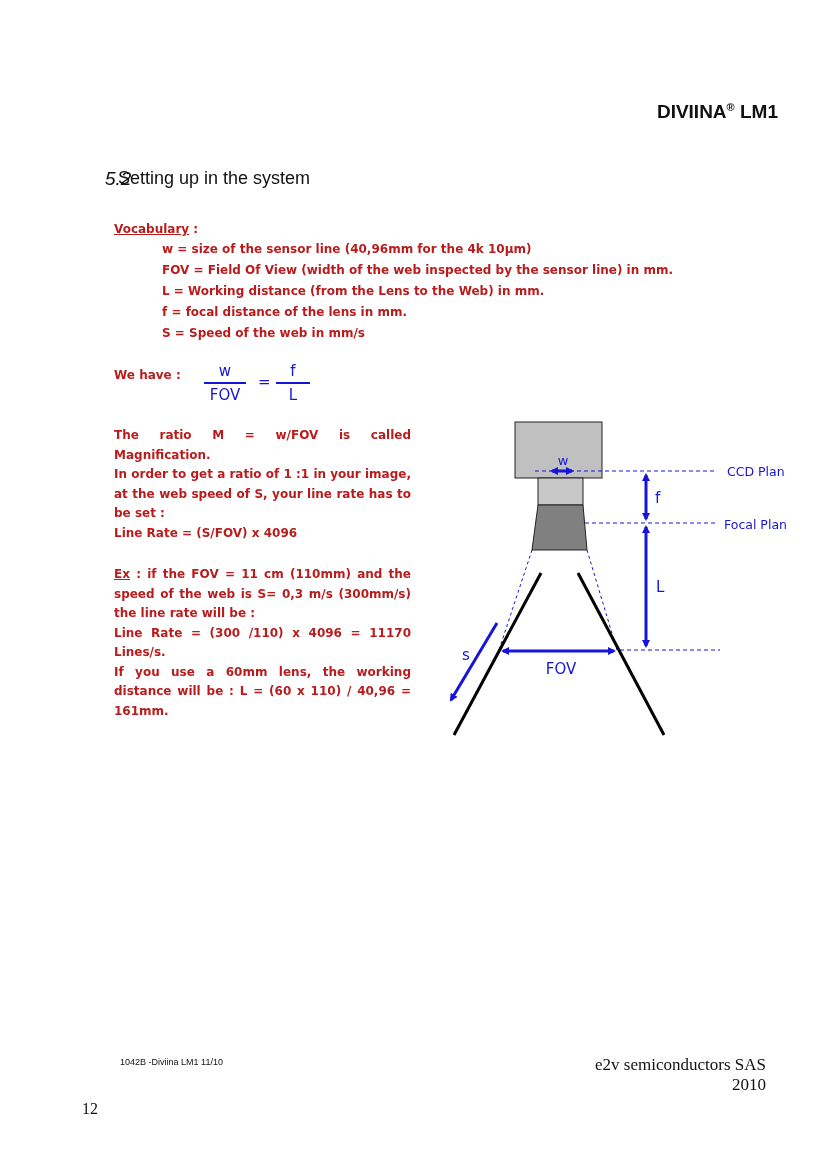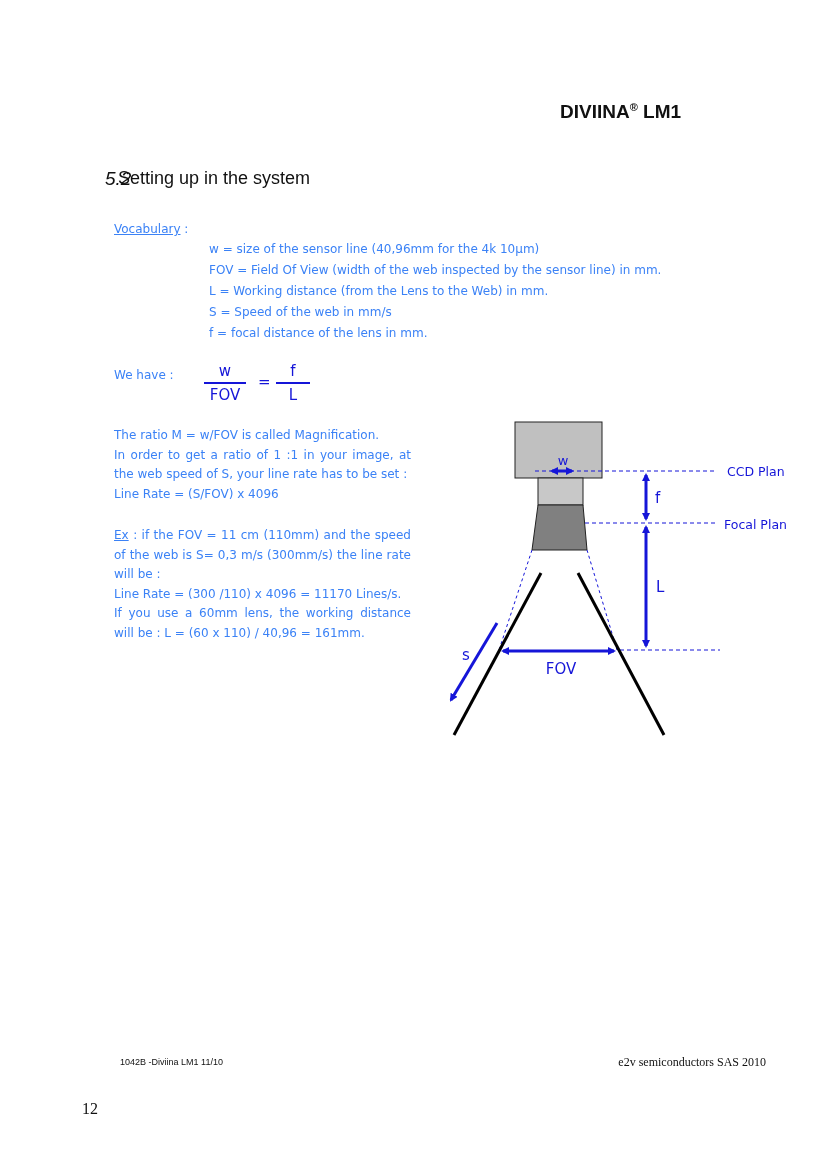--- a/index.html
+++ b/index.html
@@ -1,63 +1,63 @@
 <!DOCTYPE html>
 <html><head>
 <meta charset="utf-8">
 <style>
   html, body { margin: 0; padding: 0; background: #ffffff; }
   body { width: 826px; height: 1169px; position: relative; overflow: hidden;
          font-family: "DejaVu Sans", sans-serif; color: #111; }
   .abs { position: absolute; }
-  #doc-header { left: 560px; top: 101px; width: 218px; text-align: left;
+  #doc-header { left: 560px; top: 101px; width: 218px; text-align: right;
                 font-family: "Liberation Sans", sans-serif; font-weight: bold; font-size: 19px; color: #111; }
   #doc-header sup { font-size: 11px; vertical-align: 7px; font-weight: bold; }
   #section-num { left: 65px; top: 168px; font-family: "Liberation Sans", sans-serif;
                  font-style: italic; font-size: 19px; margin-left: 40px; }
   #section-title { left: 118px; top: 168px; font-family: "Liberation Sans", sans-serif;
                    font-size: 18px; }
-  .body-text { font-family: "DejaVu Sans", sans-serif; font-size: 12px; line-height: 20px; color: #3b82f6; }
+  .body-text { font-family: "DejaVu Sans", sans-serif; font-size: 12px; line-height: 20px; color: #b91c1c; font-weight: bold; }
   #vocab-label { left: 114px; top: 219px; }
   .u { text-decoration: underline; }
   #vocab-list { left: 162px; top: 239px; margin: 0; padding: 0; list-style: none; }
-  #vocab-list li { height: 21px; line-height: 21px; white-space: nowrap; margin-left: 47px; }
+  #vocab-list li { height: 21px; line-height: 21px; white-space: nowrap; }
   #we-have { left: 114px; top: 365px; }
   .frac { position: absolute; color: #1515d8; font-size: 15px; text-align: center; }
   .frac .num { display: block; height: 18px; line-height: 18px; }
   .frac .bar { display: block; height: 2px; background: #1515d8; margin: 2px 0 2px 0; }
   .frac .den { display: block; height: 18px; line-height: 18px; }
   #frac-left { left: 204px; top: 362px; width: 42px; }
   #frac-right { left: 276px; top: 362px; width: 34px; }
   #eq-sign { left: 258px; top: 373px; color: #1515d8; font-size: 15px; }
   #para-block { left: 114px; top: 426px; width: 297px; text-align: justify; }
   #para-block p { margin: 0; line-height: 19.5px; }
   #para-block .gap { height: 22px; }
   #diagram { left: 440px; top: 415px; }
   #footer-page { left: 82px; top: 1052px; font-family: Liberation Serif, serif; font-size: 16px; margin-top: 48px; }
   #footer-doc { left: 120px; top: 1057px; font-family: "Liberation Sans", sans-serif; font-size: 9px; }
   #footer-company { left: 588px; top: 1055px; width: 178px; text-align: right;
-                    font-family: "Liberation Serif", serif; font-size: 12px; }
+                    font-family: "Liberation Serif", serif; font-size: 17px; }
   .lbl { font-family: "DejaVu Sans", sans-serif; fill: #1515d8; }
 </style>
 </head>
 <body>
 
 <div id="doc-header" class="abs"><span>DIVIINA</span><sup>®</sup> <span>LM1</span></div>
 
 <div id="section-num" class="abs">5.2</div>
 <div id="section-title" class="abs">Setting up in the system</div>
 
 <div id="vocab-label" class="abs body-text"><span class="u">Vocabulary</span><span> :</span></div>
 <ul id="vocab-list" class="abs body-text">
   <li>w = size of the sensor line (40,96mm for the 4k 10µm)</li>
   <li>FOV = Field Of View (width of the web inspected by the sensor line) in mm.</li>
   <li>L = Working distance (from the Lens to the Web) in mm.</li>
+  <li>f = focal distance of the lens in mm.</li>
   <li>S = Speed of the web in mm/s</li>
-  <li>f = focal distance of the lens in mm.</li>
 </ul>
 
 <div id="we-have" class="abs body-text">We have :</div>
 <div id="frac-left" class="frac">
   <span class="num">w</span>
   <span class="bar"></span>
   <span class="den">FOV</span>
 </div>
 <div id="eq-sign" class="abs">=</div>
 <div id="frac-right" class="frac">

